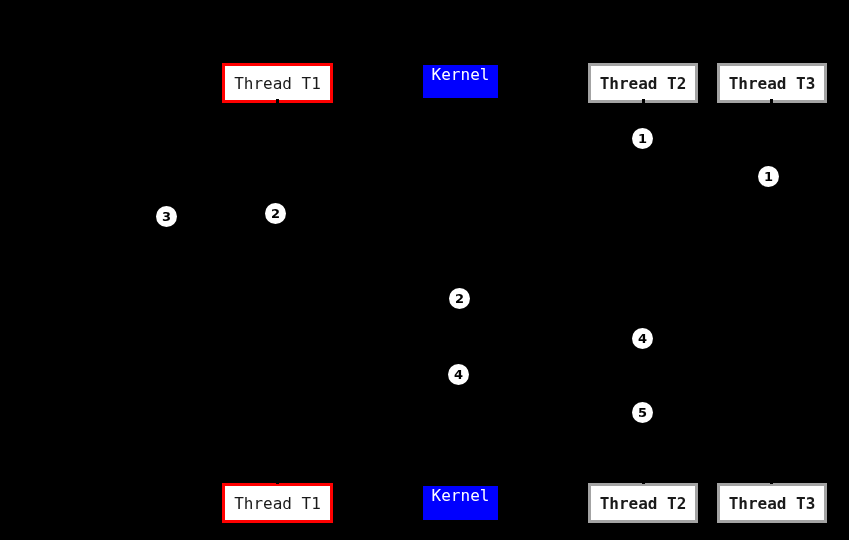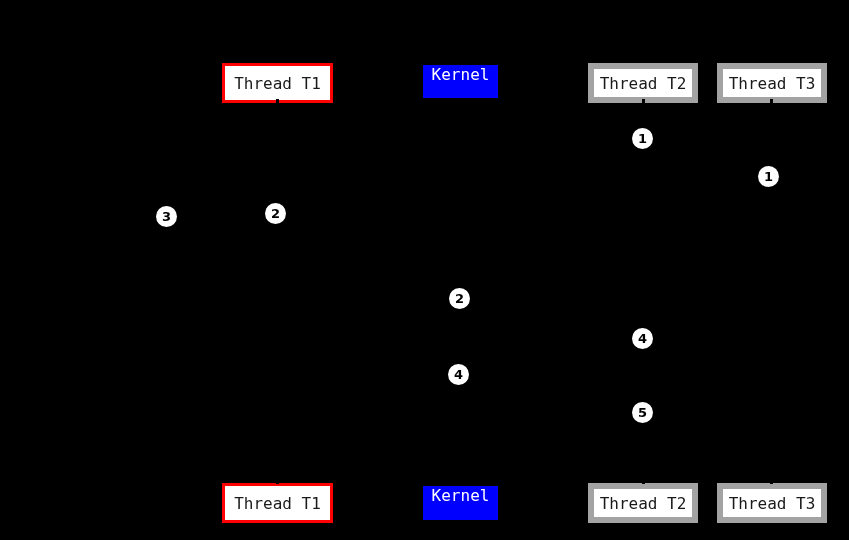--- a/index.html
+++ b/index.html
@@ -16,21 +16,21 @@
     box-sizing: border-box;
     background: #ffffff;
     display: flex;
     align-items: center;
     justify-content: center;
     font-size: 16px;
     color: #1a1a1a;
     white-space: nowrap;
   }
   .pbox.red-border  { border: 3px solid #ff0000; }
-  .pbox.blue-border { border: 6px solid #a3a3a3; }
+  .pbox.blue-border { border: 3px solid #a3a3a3; font-weight: bold; }
   .kernelbox {
     position: absolute;
     box-sizing: border-box;
     background: #0000ff;
     display: flex;
     align-items: flex-start;
     justify-content: center;
     font-size: 16px;
     color: #ffffff;
     white-space: nowrap;

